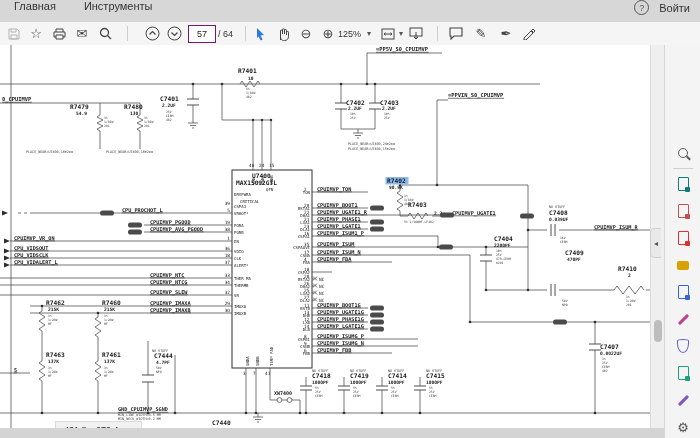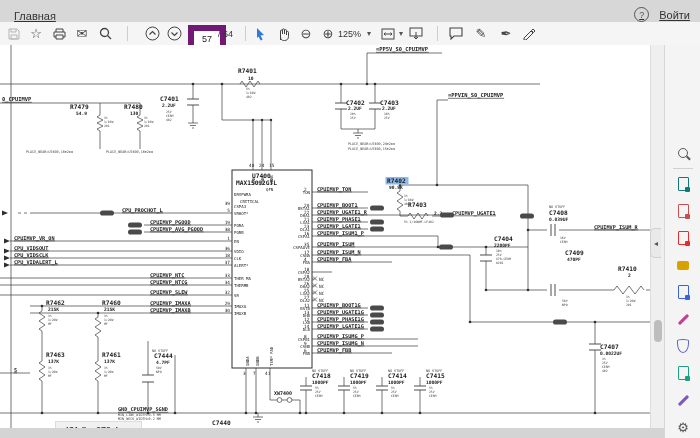--- a/index.html
+++ b/index.html
@@ -1,29 +1,29 @@
 <!DOCTYPE html>
 <html><head>
 <meta charset="utf-8">
 <style>
   html,body{margin:0;padding:0;}
   body{width:700px;height:438px;overflow:hidden;font-family:"Liberation Sans",sans-serif;background:#d4d4d4;position:relative;}
   
-  #tabbar{position:absolute;left:0;top:0;width:700px;height:22px;background:#d7d7d7;display:flex;align-items:flex-end;font-size:11px;color:#333;text-decoration:underline;}
+  #tabbar{position:absolute;left:0;top:0;width:700px;height:22px;background:#d7d7d7;display:flex;align-items:flex-start;font-size:11px;color:#333;}
   .tb-item{padding:0 14px;display:flex;align-items:center;cursor:default;}
   #doc-tab{background:#f5f5f5;margin-left:60px;padding:0 8px 0 12px;display:flex;align-items:center;gap:8px;border-radius:2px 2px 0 0;}
   #doc-tab .x{color:#666;font-size:10px;padding:0 3px;}
   #tab-right{margin-left:auto;display:flex;align-items:center;gap:10px;padding-right:10px;}
   #help-circ{width:13px;height:13px;border:1px solid #555;border-radius:50%;font-size:9px;display:flex;align-items:center;justify-content:center;color:#555;}
   
   #toolbar{position:absolute;left:0;top:22px;width:700px;height:23px;background:#f5f5f5;border-bottom:1px solid #c6c6c6;}
   .ti{position:absolute;top:0;height:23px;display:flex;align-items:center;justify-content:center;color:#444;font-size:13px;}
   .ti svg{display:block;}
   .sep{position:absolute;top:4px;width:1px;height:15px;background:#cdcdcd;}
-  #page-box{position:absolute;left:188px;top:3px;width:26px;height:16px;border:6px solid #701a75;background:#fff;font-size:9px;color:#222;display:flex;align-items:center;justify-content:center;}
+  #page-box{position:absolute;left:188px;top:3px;width:26px;height:16px;border:1px solid #701a75;background:#fff;font-size:9px;color:#222;display:flex;align-items:center;justify-content:center;}
   #page-total{position:absolute;left:218px;top:0;height:23px;display:flex;align-items:center;font-size:9px;color:#333;}
   #zoom-val{position:absolute;left:338px;top:0;height:23px;display:flex;align-items:center;font-size:9px;color:#333;}
   .caret{font-size:8px;color:#555;}
   
   #main{position:absolute;left:0;top:45px;width:700px;height:393px;background:#d4d4d4;}
   #page{position:absolute;left:0;top:0;width:650px;height:383px;background:#ffffff;overflow:hidden;}
   #schx{position:absolute;left:0;top:0;}
   .wire{stroke:#3b3b3b;stroke-width:0.7;fill:none;}
   .wire2{stroke:#3b3b3b;stroke-width:0.9;fill:none;}
   .chip{stroke:#2f2f2f;stroke-width:1;fill:none;}
@@ -58,20 +58,23 @@
   .shield{width:10px;height:12px;border:1.7px solid;border-radius:50% 50% 50% 50% / 12% 12% 70% 70%;display:block;}
   .pen{width:13px;height:3px;display:block;transform:rotate(-45deg);border-radius:1px;}
   .gearG{font-size:13px;line-height:1;}
 </style>
 </head>
 <body>
 
 <div id="tabbar">
   <div class="tb-item">
       <span>Главная</span>
+    </div>
+  <div class="tb-item">
+      <span>Инструменты</span>
     </div>
   <div id="tab-right">
     <span id="help-circ">?</span>
     <span>Войти</span>
   </div>
 </div>
 
 <div id="toolbar">
   <span class="ti" style="left:6px;width:16px;color:#b5b5b5;">
     <svg width="12" height="12" viewBox="0 0 12 12">

